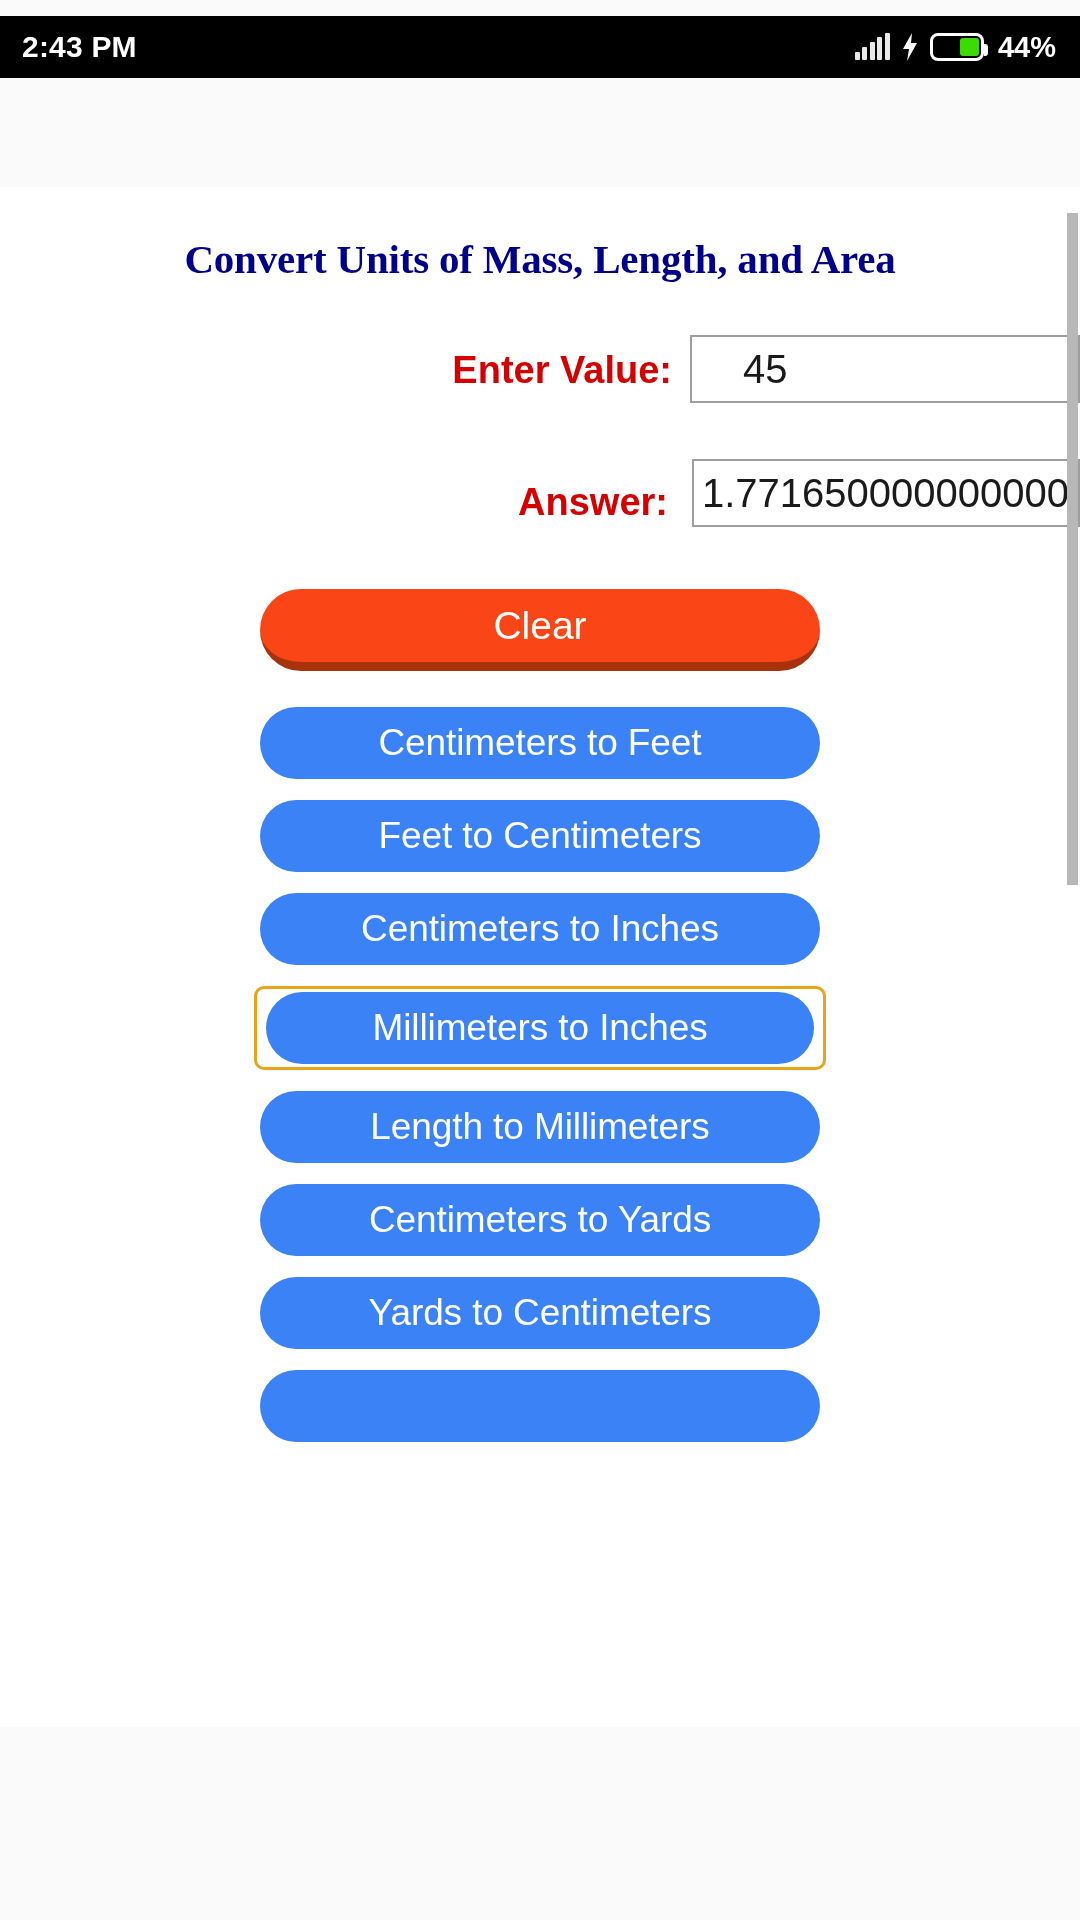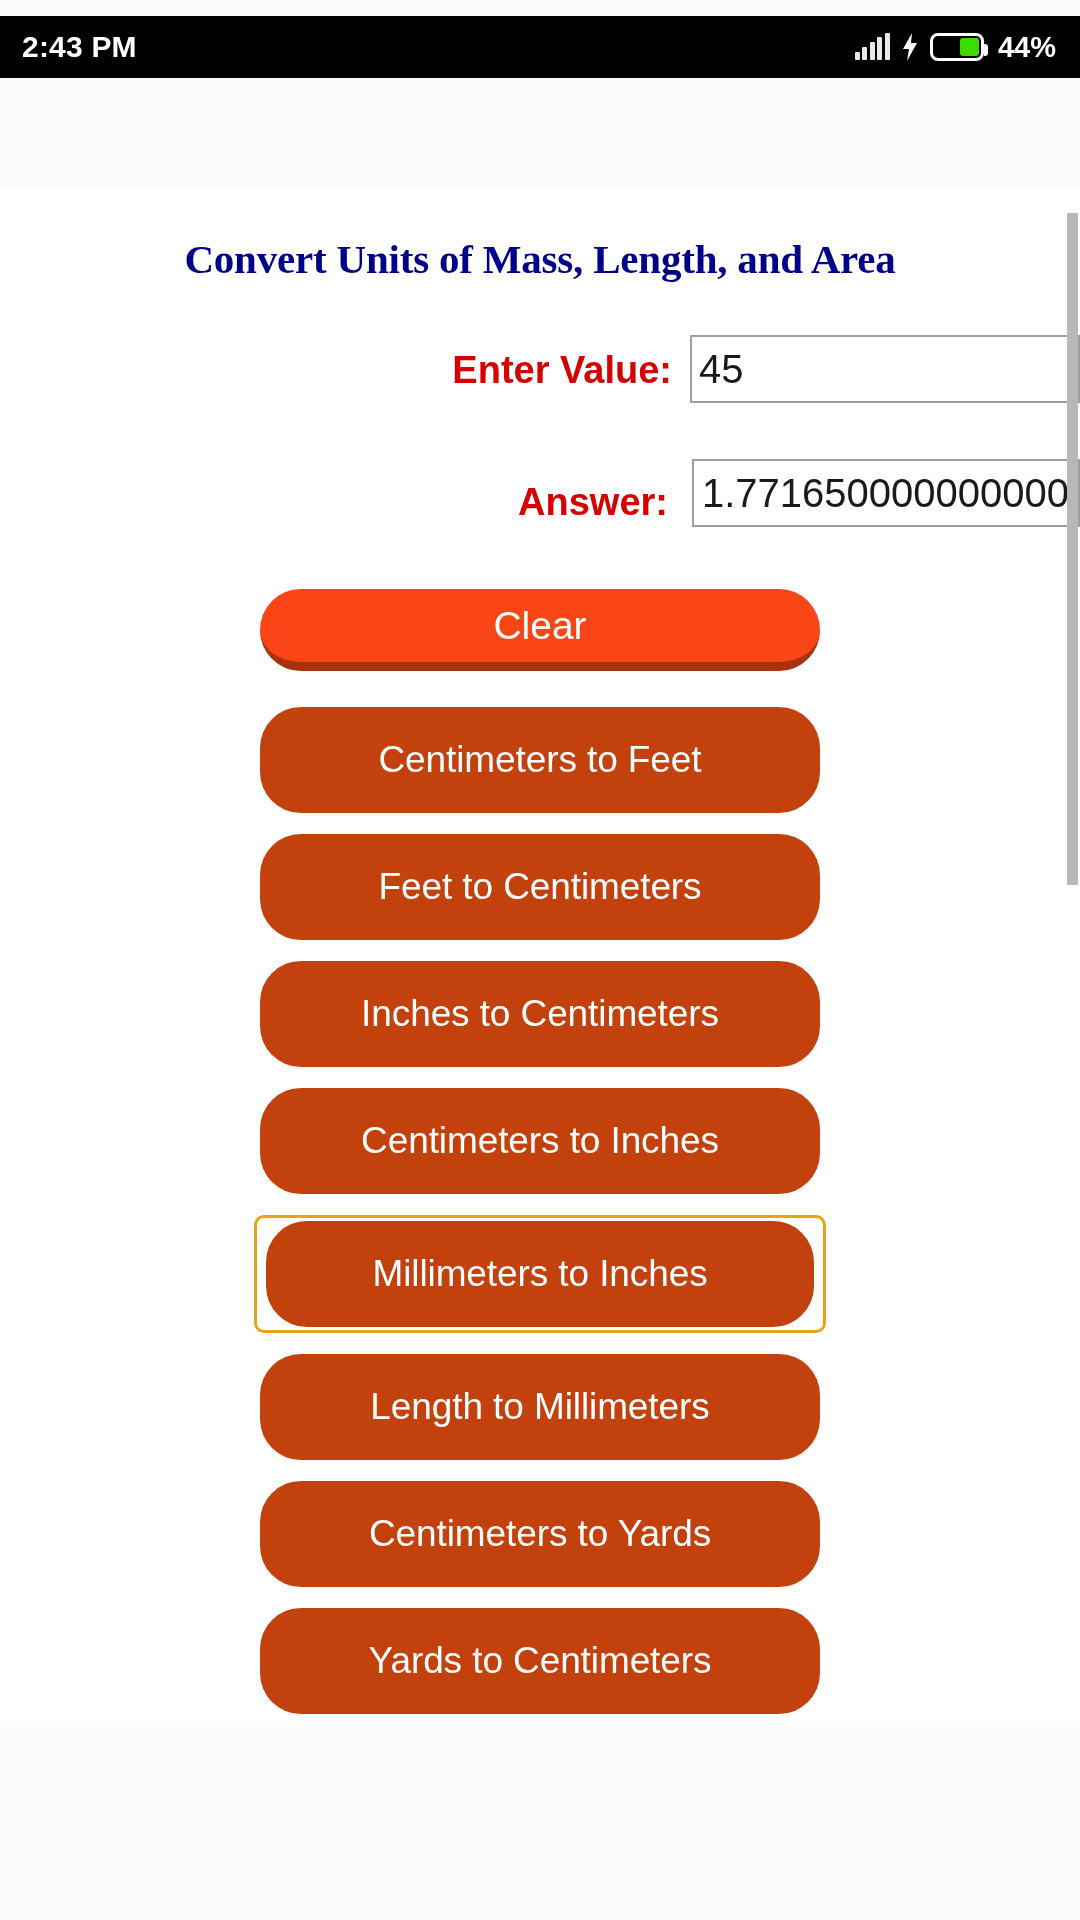--- a/index.html
+++ b/index.html
@@ -188,21 +188,21 @@
     width: 390px;
     height: 68px;
     font-size: 40px;
     color: #1a1a1a;
     padding-left: 7px;
     font-family: "Liberation Sans", sans-serif;
     border: none;
     outline: none;
     background: transparent;
   }
-  #box-enter-value { width: 390px; height: 68px; }
+  #box-enter-value { width: 390px; height: 68px; padding-left: 44px; }
   #box-answer {
     width: 388px;
     height: 68px;
     margin-left: 24px;
   }
   #value-answer {
     font-size: 40px;
     color: #1a1a1a;
     padding-left: 8px;
     white-space: nowrap;
@@ -216,22 +216,22 @@
     align-items: center;
     gap: 21px;
   }
   .conv-btn-wrap {
     width: 572px;
     display: flex;
     justify-content: center;
   }
   .conv-btn {
     width: 560px;
-    height: 106px;
-    background: #c2410c;
+    height: 72px;
+    background: #3b82f6;
     color: #ffffff;
     font-size: 37px;
     border: none;
     border-radius: 41px;
     cursor: pointer;
     font-family: "Liberation Sans", sans-serif;
     display: flex;
     align-items: center;
     justify-content: center;
     letter-spacing: -0.1px;
@@ -338,23 +338,20 @@
       <div class="conv-btn-wrap" id="clear-button-wrap">
         <button id="clear-button">Clear</button>
       </div>
       <div class="conv-btn-wrap">
         <button class="conv-btn">Centimeters to Feet</button>
       </div>
       <div class="conv-btn-wrap">
         <button class="conv-btn">Feet to Centimeters</button>
       </div>
       <div class="conv-btn-wrap">
-        <button class="conv-btn">Inches to Centimeters</button>
-      </div>
-      <div class="conv-btn-wrap">
         <button class="conv-btn">Centimeters to Inches</button>
       </div>
       <div class="conv-btn-wrap focused">
         <button class="conv-btn">Millimeters to Inches</button>
       </div>
       <div class="conv-btn-wrap">
         <button class="conv-btn">Length to Millimeters</button>
       </div>
       <div class="conv-btn-wrap">
         <button class="conv-btn">Centimeters to Yards</button>

